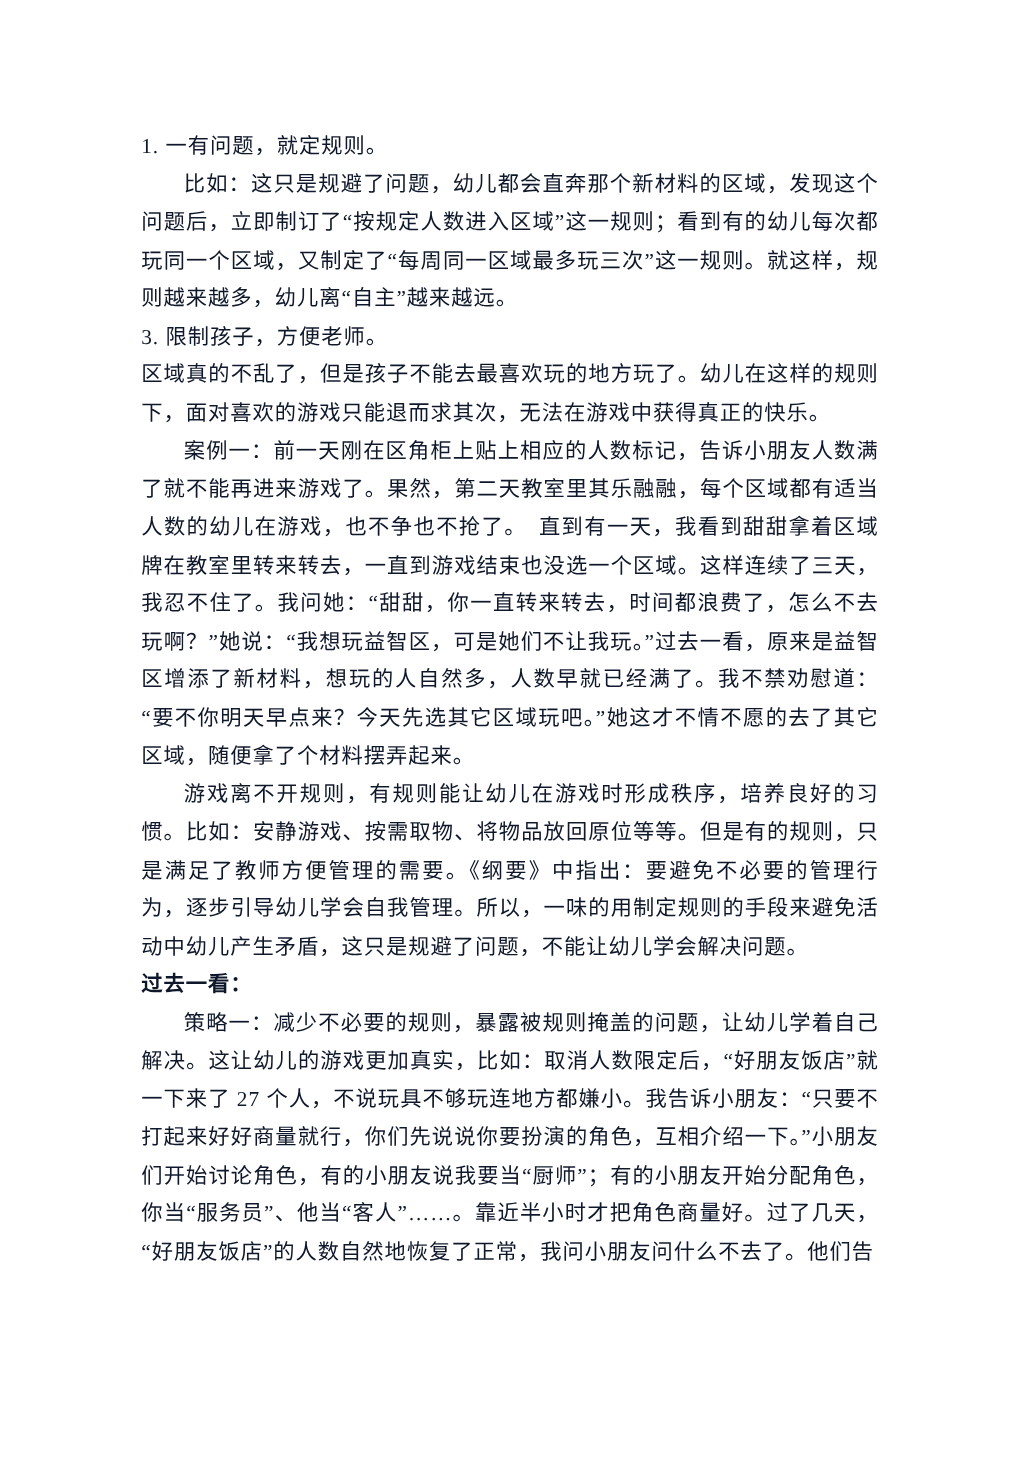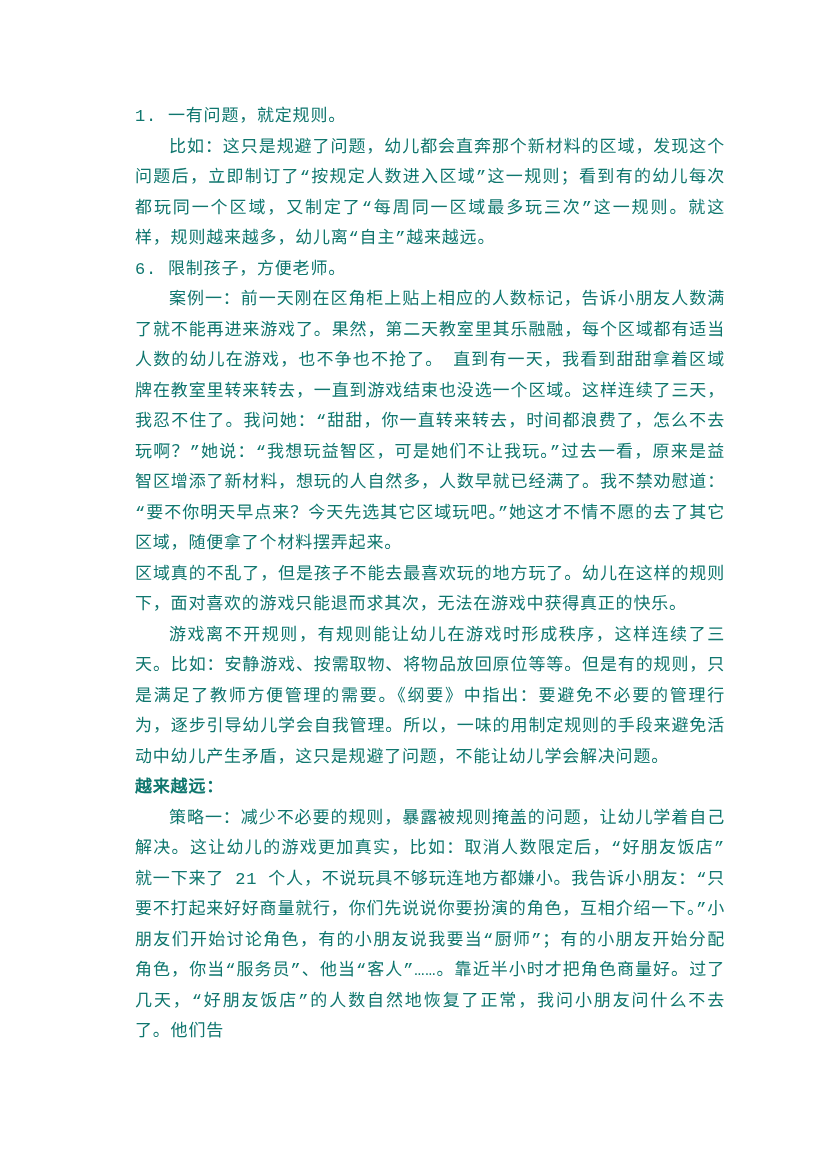--- a/index.html
+++ b/index.html
@@ -9,25 +9,24 @@
   body {
     width: 827px;
     height: 1170px;
     background: #ffffff;
     position: relative;
     overflow: hidden;
     font-family: "Liberation Serif", "DejaVu Serif", serif;
   }
   .doc-page {
     position: absolute;
-    left: 135px;
+    left: 113px;
     top: 102px;
     width: 590px;
-    color: #0f766e;
-    font-family: Liberation Mono, monospace;
+    color: #0f172a;
   }
   .para {
     margin: 0;
     padding: 0;
     font-size: 17px;
     line-height: 30.5px;
     letter-spacing: 0.8px;
     text-align: justify;
     word-break: break-all;
   }
@@ -37,19 +36,19 @@
   .heading {
     font-weight: bold;
   }
 </style>
 </head>
 <body>
 
 <div class="doc-page">
   <p class="para">1. 一有问题，就定规则。</p>
   <p class="para indent">比如：这只是规避了问题，幼儿都会直奔那个新材料的区域，发现这个问题后，立即制订了“按规定人数进入区域”这一规则；看到有的幼儿每次都玩同一个区域，又制定了“每周同一区域最多玩三次”这一规则。就这样，规则越来越多，幼儿离“自主”越来越远。</p>
-  <p class="para">6. 限制孩子，方便老师。</p>
+  <p class="para">3. 限制孩子，方便老师。</p>
+  <p class="para">区域真的不乱了，但是孩子不能去最喜欢玩的地方玩了。幼儿在这样的规则下，面对喜欢的游戏只能退而求其次，无法在游戏中获得真正的快乐。</p>
   <p class="para indent">案例一：前一天刚在区角柜上贴上相应的人数标记，告诉小朋友人数满了就不能再进来游戏了。果然，第二天教室里其乐融融，每个区域都有适当人数的幼儿在游戏，也不争也不抢了。　直到有一天，我看到甜甜拿着区域牌在教室里转来转去，一直到游戏结束也没选一个区域。这样连续了三天，我忍不住了。我问她：“甜甜，你一直转来转去，时间都浪费了，怎么不去玩啊？”她说：“我想玩益智区，可是她们不让我玩。”过去一看，原来是益智区增添了新材料，想玩的人自然多，人数早就已经满了。我不禁劝慰道：“要不你明天早点来？今天先选其它区域玩吧。”她这才不情不愿的去了其它区域，随便拿了个材料摆弄起来。</p>
-  <p class="para">区域真的不乱了，但是孩子不能去最喜欢玩的地方玩了。幼儿在这样的规则下，面对喜欢的游戏只能退而求其次，无法在游戏中获得真正的快乐。</p>
-  <p class="para indent">游戏离不开规则，有规则能让幼儿在游戏时形成秩序，这样连续了三天。比如：安静游戏、按需取物、将物品放回原位等等。但是有的规则，只是满足了教师方便管理的需要。《纲要》中指出：要避免不必要的管理行为，逐步引导幼儿学会自我管理。所以，一味的用制定规则的手段来避免活动中幼儿产生矛盾，这只是规避了问题，不能让幼儿学会解决问题。</p>
-  <p class="para heading">越来越远：</p>
-  <p class="para indent">策略一：减少不必要的规则，暴露被规则掩盖的问题，让幼儿学着自己解决。这让幼儿的游戏更加真实，比如：取消人数限定后，“好朋友饭店”就一下来了 21 个人，不说玩具不够玩连地方都嫌小。我告诉小朋友：“只要不打起来好好商量就行，你们先说说你要扮演的角色，互相介绍一下。”小朋友们开始讨论角色，有的小朋友说我要当“厨师”；有的小朋友开始分配角色，你当“服务员”、他当“客人”……。靠近半小时才把角色商量好。过了几天，“好朋友饭店”的人数自然地恢复了正常，我问小朋友问什么不去了。他们告</p>
+  <p class="para indent">游戏离不开规则，有规则能让幼儿在游戏时形成秩序，培养良好的习惯。比如：安静游戏、按需取物、将物品放回原位等等。但是有的规则，只是满足了教师方便管理的需要。《纲要》中指出：要避免不必要的管理行为，逐步引导幼儿学会自我管理。所以，一味的用制定规则的手段来避免活动中幼儿产生矛盾，这只是规避了问题，不能让幼儿学会解决问题。</p>
+  <p class="para heading">过去一看：</p>
+  <p class="para indent">策略一：减少不必要的规则，暴露被规则掩盖的问题，让幼儿学着自己解决。这让幼儿的游戏更加真实，比如：取消人数限定后，“好朋友饭店”就一下来了 27 个人，不说玩具不够玩连地方都嫌小。我告诉小朋友：“只要不打起来好好商量就行，你们先说说你要扮演的角色，互相介绍一下。”小朋友们开始讨论角色，有的小朋友说我要当“厨师”；有的小朋友开始分配角色，你当“服务员”、他当“客人”……。靠近半小时才把角色商量好。过了几天，“好朋友饭店”的人数自然地恢复了正常，我问小朋友问什么不去了。他们告</p>
 </div>
 
 </body></html>

